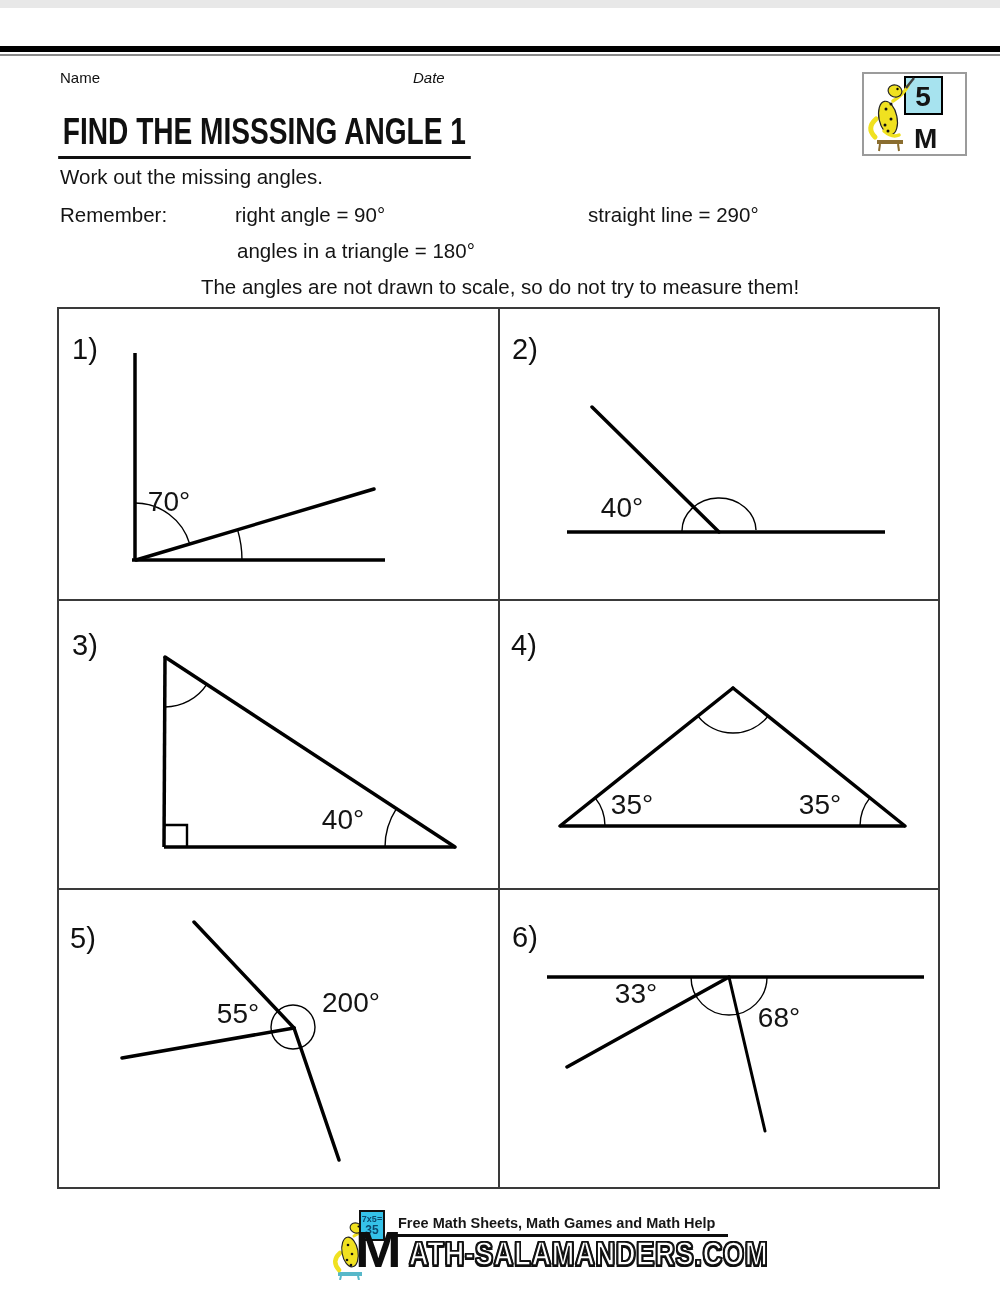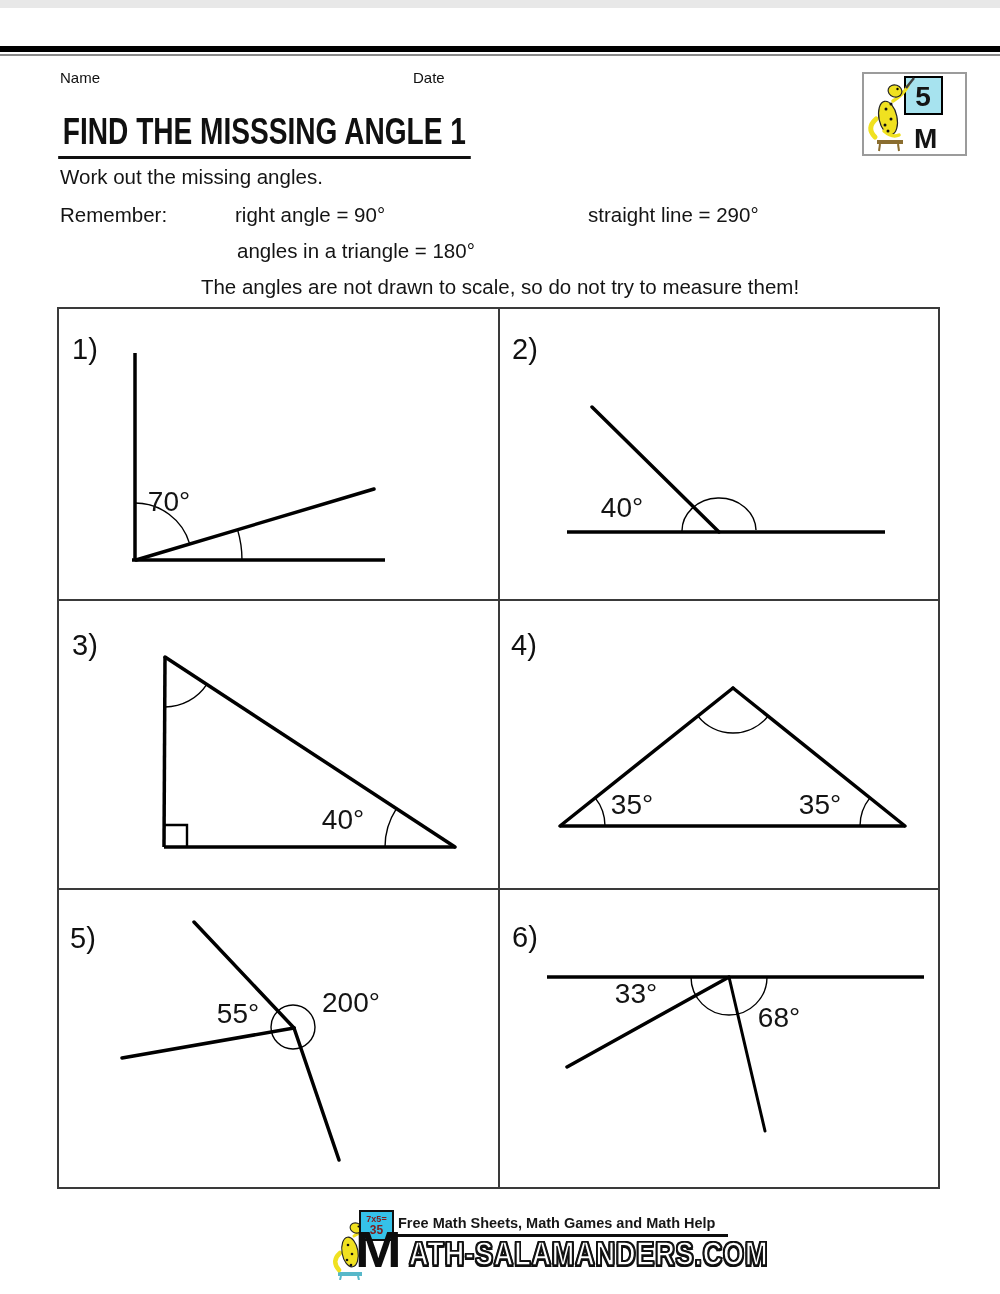--- a/index.html
+++ b/index.html
@@ -33,23 +33,23 @@
   .fig { position:absolute; left:0; top:0; }
   .badge {
     left:862px; top:64px; width:105px; height:84px;
     border:2px solid #9b9b9b; background:#fff;
   }
   
   .tagline { left:398px; top:1207px; width:310px; text-align:left;
              font-size:14.5px; font-weight:bold; color:#161616; white-space:nowrap; }
   .foot-rule { left:396px; top:1226px; width:332px; height:3px; background:#0d0d0d; }
   .board {
-    left:359px; top:1202px; width:35px; height:31px; background:#35c2e9;
+    left:359px; top:1202px; width:26px; height:31px; background:#35c2e9;
     border:2px solid #111; text-align:center; line-height:1;
-    font-weight:bold; color:#7f1d1d;
+    font-weight:bold; color:#0c4a6e;
   }
   .board .l1 { font-size:9px; padding-top:3px; }
   .board .l2 { font-size:12px;text-align:center; }
   .wordmark-m {
     left:355px; top:1217px; font-size:50px; font-weight:bold; line-height:1;
     color:#0d0d0d; transform:scaleX(1.12); transform-origin:left bottom;
   }
   .wordmark-rest {
     left:409px; top:1229px; font-size:33px; font-weight:bold; line-height:1;
     letter-spacing:1px; color:#ffffff; white-space:nowrap;
@@ -62,21 +62,21 @@
 </style>
 </head>
 <body>
 
 <div id="page">
 
   <div class="abs topbar"></div>
   <div class="abs topbar-rule"></div>
 
   <div class="abs name-label" style="left:60px; top:61px;">Name</div>
-  <div class="abs date-label" style="left:413px; top:61px;">Date</div>
+  <div class="abs date-label" style="left:413px; top:61px;font-style:italic;">Date</div>
 
   <div class="abs title-wrap">
     <span class="title">FIND THE MISSSING ANGLE 1</span>
   </div>
 
   <div class="abs badge">
     <svg class="fig" width="101" height="80" viewBox="0 0 101 80">
       <text x="50" y="74" font-size="46" font-weight="bold" fill="#1a1a1a">M</text>
       <rect x="41" y="3" width="37" height="37" stroke="#000" stroke-width="2" fill="#a7e3ef"></rect>
       <text x="59" y="32" font-size="27" font-weight="bold" text-anchor="middle" fill="#101820">5</text>

